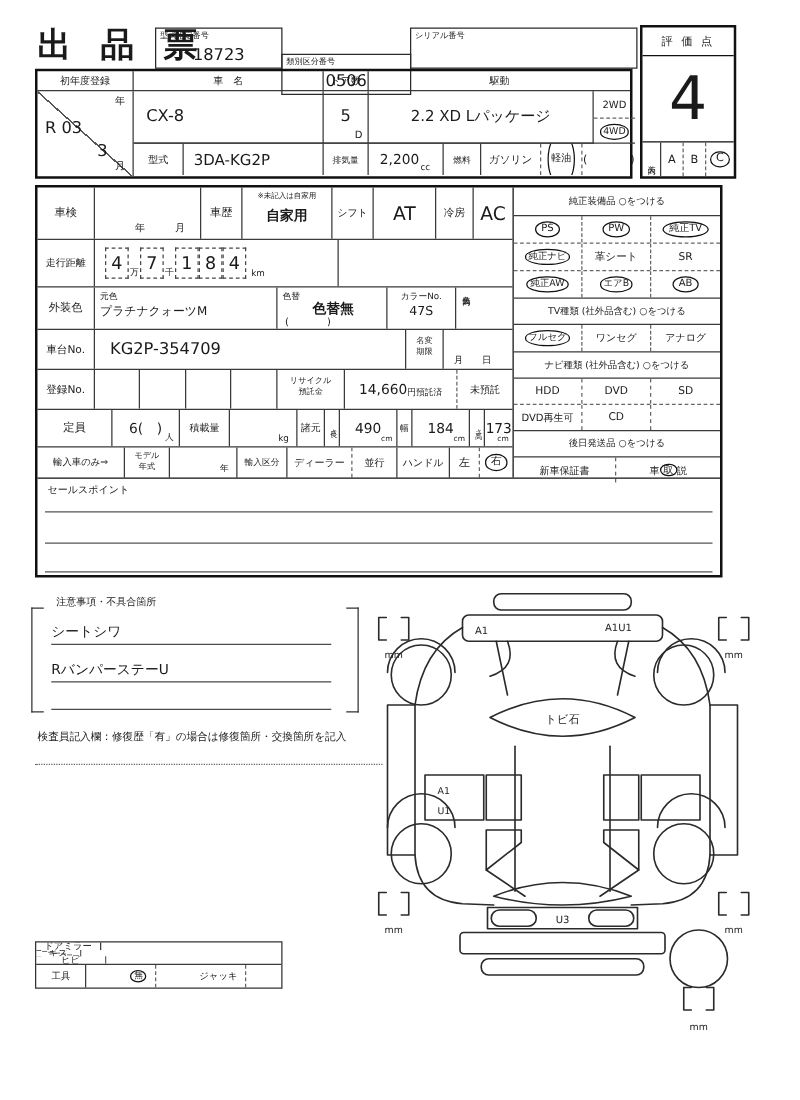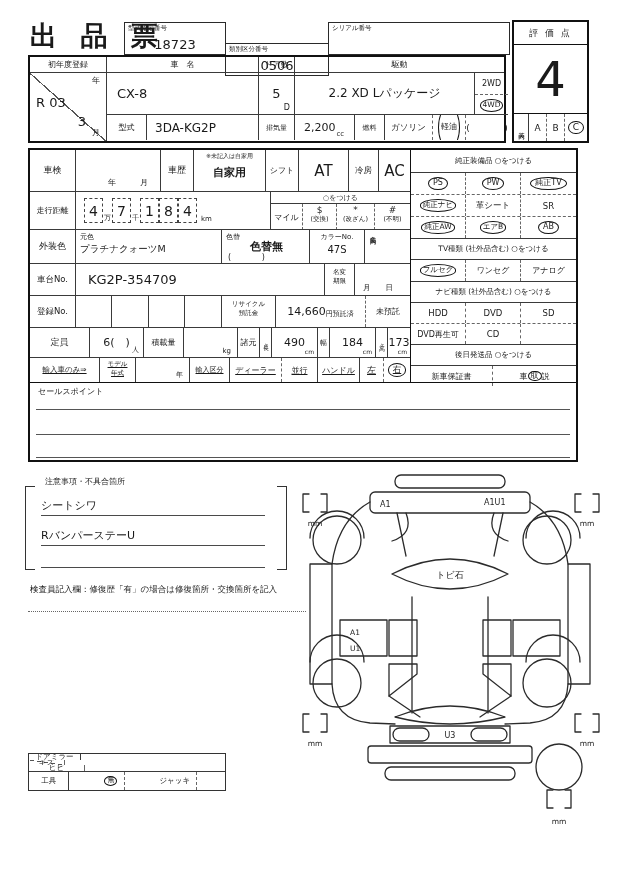--- a/index.html
+++ b/index.html
@@ -136,38 +136,20 @@
         <div class="cell" style="width:195px;display:flex;align-items:center;padding-left:8px;">
           <span class="digit">4</span>
           <span class="unit" style="align-self:flex-end;padding-bottom:6px;">万</span>
           <span class="digit">7</span>
           <span class="unit" style="align-self:flex-end;padding-bottom:6px;">千</span>
           <span class="digit">1</span>
           <span class="digit">8</span>
           <span class="digit">4</span>
           <span class="unit" style="align-self:flex-end;padding-bottom:6px;padding-left:4px;">km</span>
         </div>
-        <div class="cell ne" style="flex:1;">
-          <div class="cc bb" style="height:11px;font-size:7px;">○をつける</div>
-          <div class="row" style="height:26px;">
-            <div class="cell dr cc lbl8" style="width:32px;">マイル</div>
-            <div class="cell dr" style="width:34px;text-align:center;">
-              <div style="font-size:9px;padding-top:1px;">$</div>
-              <div style="font-size:6.5px;">(交換)</div>
-            </div>
-            <div class="cell dr" style="width:38px;text-align:center;">
-              <div style="font-size:9px;padding-top:1px;">*</div>
-              <div style="font-size:6.5px;">(改ざん)</div>
-            </div>
-            <div class="cell ne" style="flex:1;text-align:center;">
-              <div style="font-size:9px;padding-top:1px;">#</div>
-              <div style="font-size:6.5px;">(不明)</div>
-            </div>
-          </div>
-        </div>
       </div>
 
       <div class="row bb" style="height:34px;">
         <div class="cell cc lbl9" style="width:46px;">外装色</div>
         <div class="cell" style="width:146px;">
           <span class="abs lbl7" style="top:2px;left:4px;">元色</span>
           <span class="abs" style="top:13px;left:4px;font-size:9.5px;">プラチナクォーツM</span>
         </div>
         <div class="cell" style="width:88px;">
           <span class="abs lbl7" style="top:2px;left:4px;">色替</span>
@@ -239,21 +221,21 @@
         </div>
         <div class="cell cc" style="width:12px;">
           <span class="vtext" style="font-size:6px;">高さ</span>
         </div>
         <div class="cell ne cc" style="flex:1;">
           <span class="v11">173</span>
           <span class="abs" style="bottom:2px;right:3px;font-size:6px;">cm</span>
         </div>
       </div>
 
-      <div class="row" style="height:24px;text-decoration:underline;">
+      <div class="row" style="height:24px;">
         <div class="cell cc" style="width:70px;font-size:7.5px;">輸入車のみ⇒</div>
         <div class="cell" style="width:36px;text-align:center;">
           <div style="font-size:6.5px;padding-top:2px;">モデル</div>
           <div style="font-size:6.5px;">年式</div>
         </div>
         <div class="cell" style="width:54px;">
           <span class="abs lbl7" style="bottom:2px;right:6px;">年</span>
         </div>
         <div class="cell cc lbl7" style="width:40px;">輸入区分</div>
         <div class="cell dr cc lbl8" style="width:52px;">ディーラー</div>

